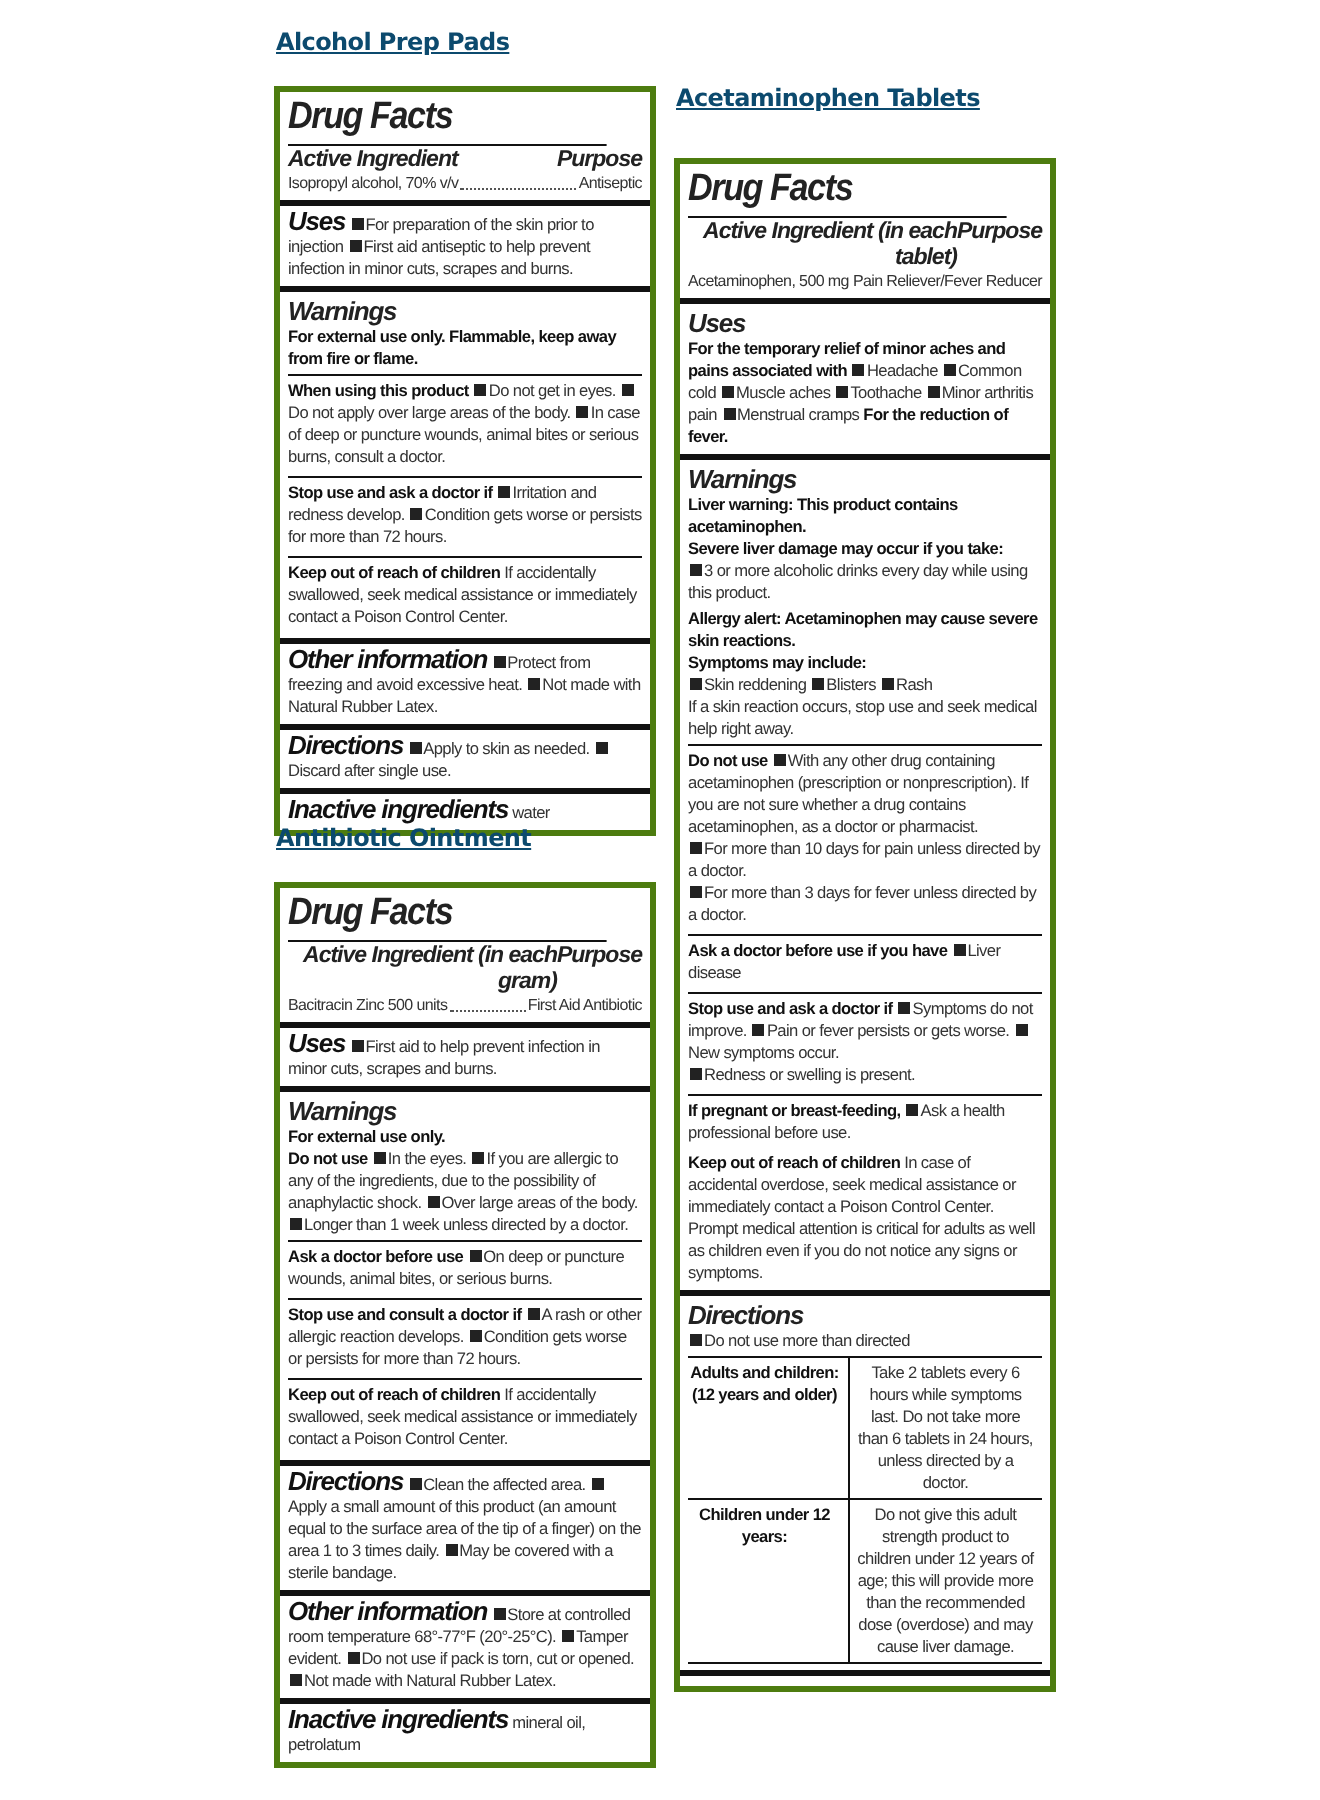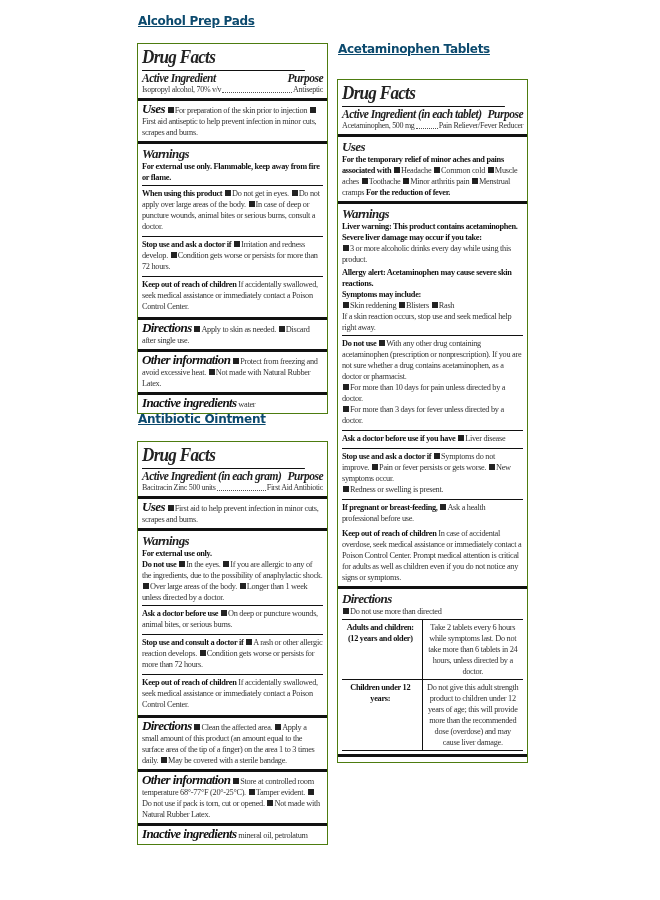--- a/index.html
+++ b/index.html
@@ -3,22 +3,22 @@
 <meta charset="utf-8">
 <style>
   * { box-sizing: border-box; margin: 0; padding: 0; }
   html, body { width: 660px; height: 900px; background: #ffffff; overflow: hidden; }
   body { position: relative; font-family: "Liberation Sans", sans-serif; color: #222; }
   .title {
     position: absolute; font-family: "DejaVu Sans", sans-serif; font-weight: bold;
     color: #0c4a6e; font-size: 12px; letter-spacing: -0.3px; text-decoration: underline;
   }
   .panel {
-    position: absolute; border: 1px solid #4d7c0f; background: #fff;
-    font-family: Liberation Serif, serif; font-stretch: condensed;
+    position: absolute; border: 3px solid #4d7c0f; background: #fff;
+    font-family: Liberation Sans, sans-serif; font-stretch: condensed;
   }
   .sec { border-top: 3px solid #111; padding: 2px 4px 3px 4px; }
   .sec:first-child { border-top: none; }
   .sub { border-top: 1.5px solid #111; padding: 2px 0 2px 0; margin-top: 2px; }
   .h-drug { font-size: 19px; font-weight: bold; font-style: italic; letter-spacing: -0.8px; line-height: 22px; padding-bottom: 2px; border-bottom: 1.5px solid #111; transform: scaleX(0.9); transform-origin: left; }
   .ai-row { display: flex; justify-content: space-between; font-size: 11.5px; font-weight: bold; font-style: italic; letter-spacing: -0.5px; line-height: 13px; margin-top: 1px; text-align: right; }
   .ai-val { display: flex; font-size: 8px; letter-spacing: -0.3px; line-height: 10px; color: #333; }
   .ai-val .name { white-space: nowrap; }
   .ai-val .dots { flex: 1; border-bottom: 1px dotted #555; margin: 0 1px 2px 1px; }
   .ai-val .purpose { white-space: nowrap; }
@@ -68,28 +68,28 @@
       <span class="b">Stop use and ask a doctor if</span>
       <span class="sq"></span><span>Irritation and redness develop.</span>
       <span class="sq"></span><span>Condition gets worse or persists for more than 72 hours.</span>
     </div>
     <div class="sub txt">
       <span class="b">Keep out of reach of children</span>
       <span>If accidentally swallowed, seek medical assistance or immediately contact a Poison Control Center.</span>
     </div>
   </div>
   <div class="sec txt">
+    <span class="inline-h">Other information</span>
+    <span class="sq"></span><span>Protect from freezing and avoid excessive heat.</span>
+    <span class="sq"></span><span>Not made with Natural Rubber Latex.</span>
+  </div>
+  <div class="sec txt">
     <span class="inline-h">Directions</span>
     <span class="sq"></span><span>Apply to skin as needed.</span>
     <span class="sq"></span><span>Discard after single use.</span>
-  </div>
-  <div class="sec txt">
-    <span class="inline-h">Other information</span>
-    <span class="sq"></span><span>Protect from freezing and avoid excessive heat.</span>
-    <span class="sq"></span><span>Not made with Natural Rubber Latex.</span>
   </div>
   <div class="sec txt">
     <span class="inline-h">Inactive ingredients</span>
     <span>water</span>
   </div>
 </div>
 
 <div class="title" style="left:138px; top:412px;">Antibiotic Ointment</div>
 <div class="panel" style="left:137px; top:441px; width:191px;">
   <div class="sec">

